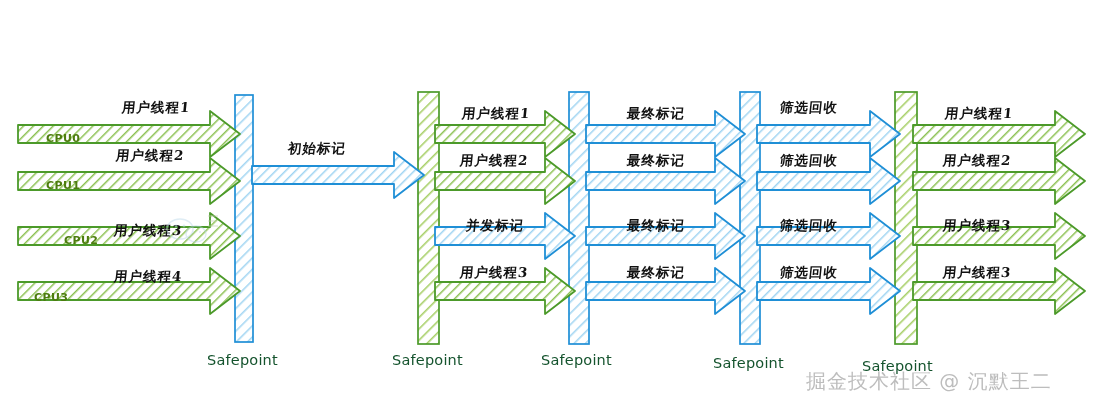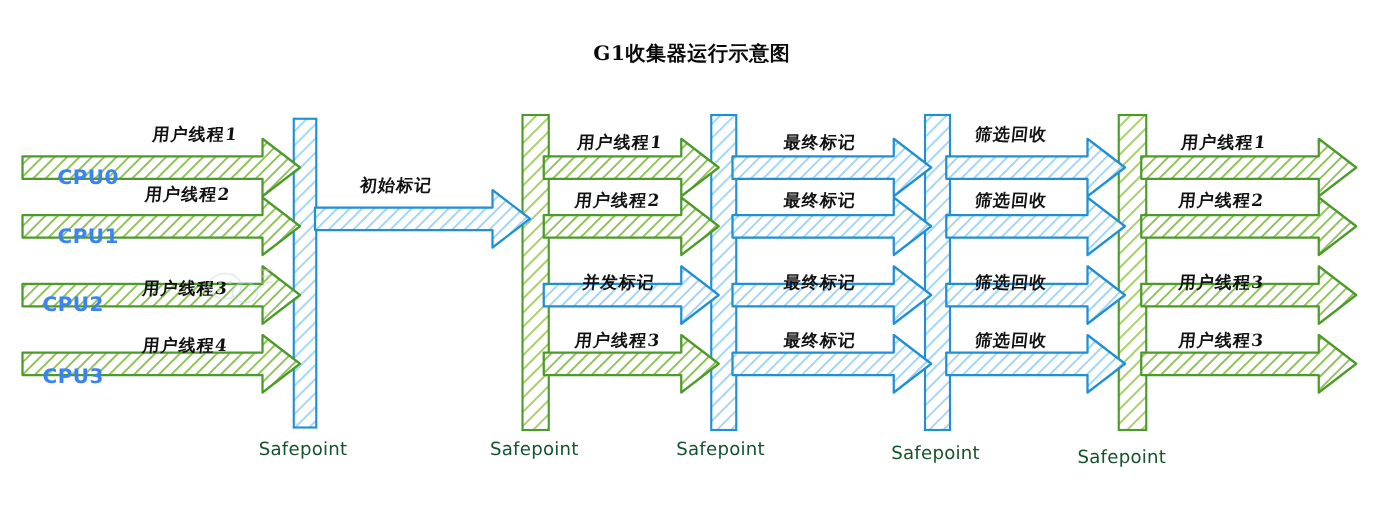--- a/index.html
+++ b/index.html
@@ -19,23 +19,23 @@
     text-align:center;
     font-family:"DejaVu Serif","Liberation Serif",serif;
     font-weight:bold;
     font-size:16px;
     color:#0a0a0a;
     letter-spacing:0.5px;
   }
   .cpu-label{
     position:absolute;
     font-family:"DejaVu Sans","Liberation Sans",sans-serif;
-    font-size:16px;
+    font-size:11px;
     font-weight:600;
-    color:#3b82f6;
+    color:#4d7c0f;
     letter-spacing:0.4px;
   }
   .arrow-label{
     position:absolute;
     font-family:"DejaVu Serif","Liberation Serif",serif;
     font-size:13.5px;
     font-weight:bold;
     color:#111;
     white-space:nowrap;
     letter-spacing:1px;
@@ -127,26 +127,25 @@
         </g>
         <g>
           <path d="M 913 125 L 1055 125 L 1055 111 L 1085 134 L 1055 157 L 1055 143 L 913 143 Z" fill="url(#hatchGreen)" stroke="#4c9a2a" stroke-width="1.8" stroke-linejoin="round"></path>
           <path d="M 913 172 L 1055 172 L 1055 158 L 1085 181 L 1055 204 L 1055 190 L 913 190 Z" fill="url(#hatchGreen)" stroke="#4c9a2a" stroke-width="1.8" stroke-linejoin="round"></path>
           <path d="M 913 227 L 1055 227 L 1055 213 L 1085 236 L 1055 259 L 1055 245 L 913 245 Z" fill="url(#hatchGreen)" stroke="#4c9a2a" stroke-width="1.8" stroke-linejoin="round"></path>
           <path d="M 913 282 L 1055 282 L 1055 268 L 1085 291 L 1055 314 L 1055 300 L 913 300 Z" fill="url(#hatchGreen)" stroke="#4c9a2a" stroke-width="1.8" stroke-linejoin="round"></path>
         </g>
       </g>
   </svg>
 
-  <div class="title">G1收集器运行示意图</div>
 
   <div id="cpu-labels">
       <div class="cpu-label" style="left: 46px; top: 132px;">CPU0</div>
       <div class="cpu-label" style="left: 46px; top: 179px;">CPU1</div>
-      <div class="cpu-label" style="left: 34px; top: 234px;">CPU2</div>
+      <div class="cpu-label" style="left: 64px; top: 234px;">CPU2</div>
       <div class="cpu-label" style="left: 34px; top: 291px;">CPU3</div>
     </div>
   <div id="arrow-labels">
       <div class="arrow-label" style="left: 122px; top: 99px; color: rgb(17, 17, 17);">用户线程1</div>
       <div class="arrow-label" style="left: 116px; top: 147px; color: rgb(17, 17, 17);">用户线程2</div>
       <div class="arrow-label" style="left: 114px; top: 222px; color: rgb(17, 17, 17);">用户线程3</div>
       <div class="arrow-label" style="left: 114px; top: 268px; color: rgb(17, 17, 17);">用户线程4</div>
       <div class="arrow-label" style="left: 288px; top: 140px; color: rgb(17, 17, 17);">初始标记</div>
       <div class="arrow-label" style="left: 462px; top: 105px; color: rgb(17, 17, 17);">用户线程1</div>
       <div class="arrow-label" style="left: 460px; top: 152px; color: rgb(17, 17, 17);">用户线程2</div>
@@ -176,13 +175,14 @@
   <svg class="wechat-mark" viewBox="0 0 62 34">
     <ellipse cx="20" cy="17" rx="13" ry="10" fill="none" stroke="#b9d6e8" stroke-width="1.4"></ellipse>
     <ellipse cx="36" cy="22" rx="10" ry="8" fill="none" stroke="#b9d6e8" stroke-width="1.4"></ellipse>
     <circle cx="16" cy="14" r="1.4" fill="#b9d6e8"></circle>
     <circle cx="24" cy="14" r="1.4" fill="#b9d6e8"></circle>
     <circle cx="33" cy="20" r="1.1" fill="#b9d6e8"></circle>
     <circle cx="40" cy="20" r="1.1" fill="#b9d6e8"></circle>
     <path d="M48 4 L58 4 M48 9 L56 9 M48 14 L58 14" stroke="#c6cfb4" stroke-width="1.6" fill="none"></path>
   </svg>
 
+  <div class="watermark">掘金技术社区 @ 沉默王二</div>
 </div>
 
 </body></html>

